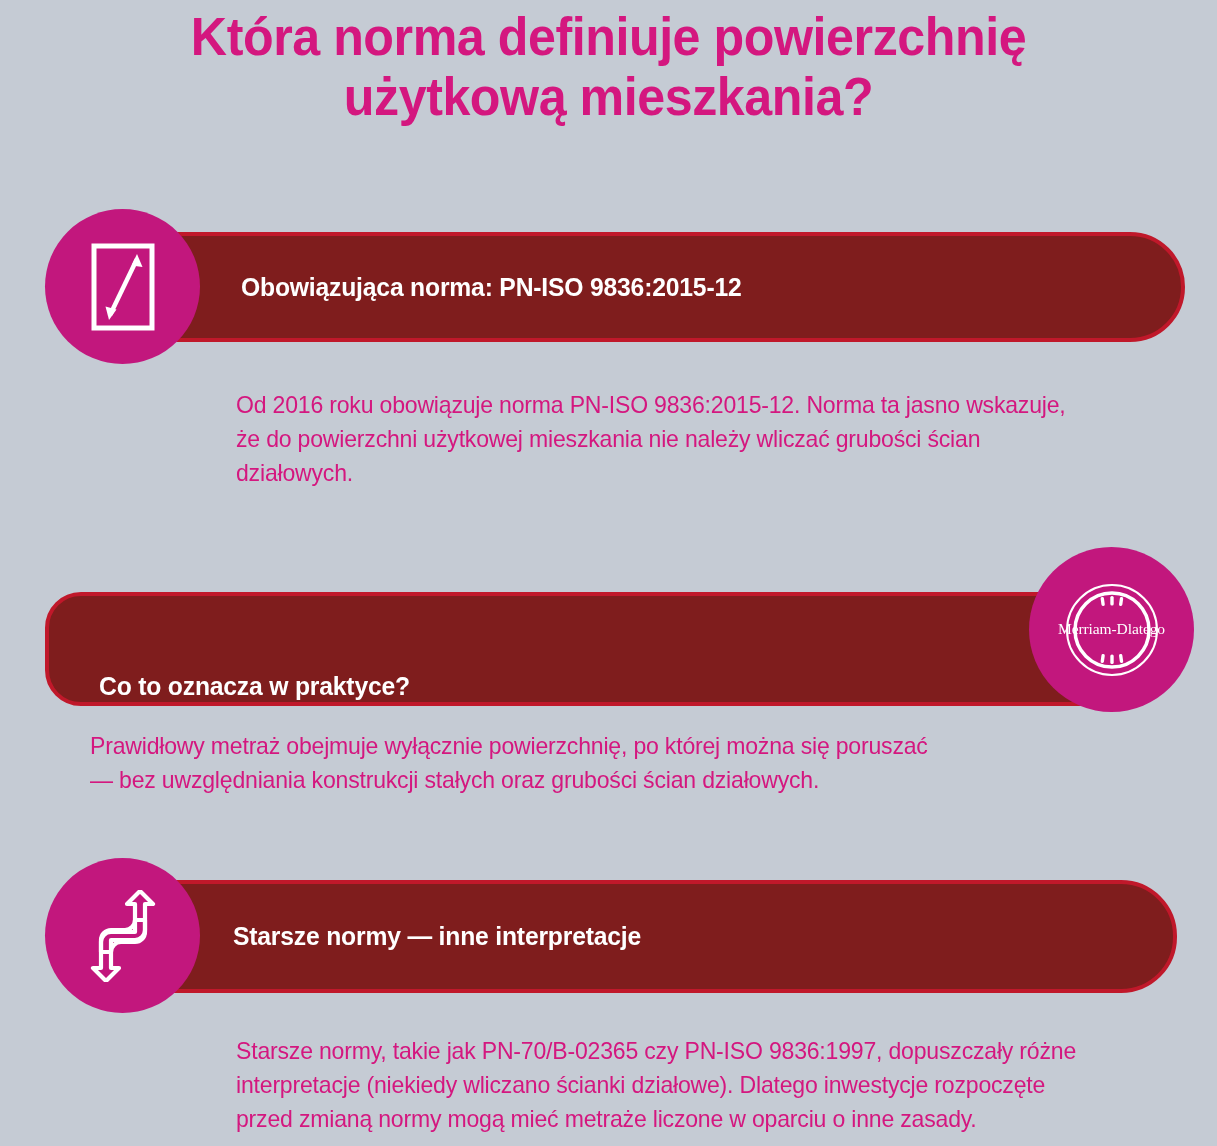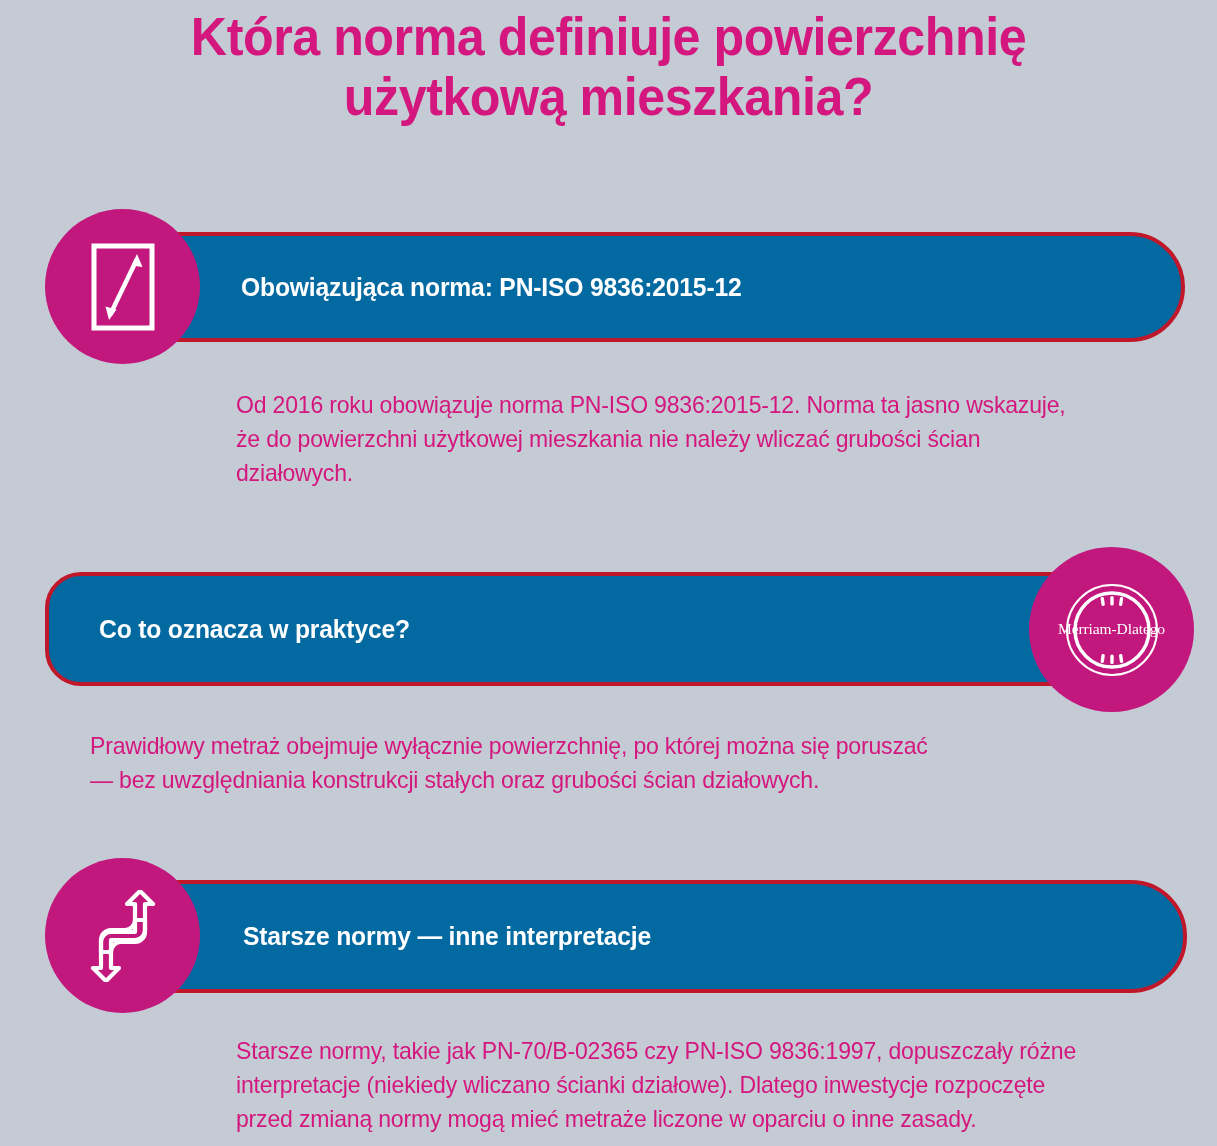--- a/index.html
+++ b/index.html
@@ -36,21 +36,21 @@
     transform: scaleX(0.93);
     transform-origin: 50% 0;
     white-space: pre-line;
   }
 
   
   .section { position: absolute; }
 
   .bar {
     position: absolute;
-    background: #0369a1;
+    background: #7f1d1d;
     border: 4px solid #c0182a;
     box-sizing: border-box;
     display: flex;
     align-items: center;
   }
   .bar.with-icon {
     border-top-left-radius: 0;
     border-bottom-left-radius: 0;
     border-top-right-radius: 56px;
     border-bottom-right-radius: 56px;
@@ -131,21 +131,21 @@
       </svg>
     </div>
 
     <div class="para" style="left:236px; top:388px; width:960px;">Od 2016 roku obowiązuje norma PN-ISO 9836:2015-12. Norma ta jasno  wskazuje,
 że do powierzchni użytkowej mieszkania nie należy  wliczać grubości ścian
 działowych.</div>
   </div>
 
   <div class="section">
 
-    <div class="bar no-icon" style="left:45px; top:572px; width:1095px; height:114px; padding-left:50px;">
+    <div class="bar no-icon" style="left:45px; top:592px; width:1095px; height:114px; padding-left:50px;align-items:flex-end;">
       <span class="bar-title">Co to oznacza w praktyce?</span>
     </div>
 
     <div class="circle mw-badge" style="left:1029px; top:547px; width:165px; height:165px;">
       <svg width="100" height="100" viewBox="0 0 100 100" style="position:absolute;left:50%;top:50%;transform:translate(-50%,-50%);">
         <circle cx="50" cy="50" r="45" fill="none" stroke="#ffffff" stroke-width="2"></circle>
         <circle cx="50" cy="50" r="37" fill="none" stroke="#ffffff" stroke-width="3.5"></circle>
         <g fill="#ffffff">
           <rect x="39" y="17" width="3.4" height="9" rx="1.6" transform="rotate(-8 40.7 21.5)"></rect>
           <rect x="48.3" y="16" width="3.4" height="9.5" rx="1.6"></rect>
@@ -160,21 +160,21 @@
         <span>Dlatego</span>
       </div>
     </div>
 
     <div class="para" style="left:90px; top:729px; width:1000px;">Prawidłowy metraż obejmuje wyłącznie powierzchnię, po której można  się poruszać
 — bez uwzględniania konstrukcji stałych oraz grubości  ścian działowych.</div>
   </div>
 
   <div class="section">
 
-    <div class="bar with-icon" style="left:127px; top:880px; width:1060px; height:113px; padding-left:112px;">
+    <div class="bar with-icon" style="left:117px; top:880px; width:1060px; height:113px; padding-left:112px;">
       <span class="bar-title">Starsze normy — inne interpretacje</span>
     </div>
 
     <div class="circle" style="left:45px; top:858px; width:155px; height:155px;">
       <svg width="86" height="92" viewBox="0 0 86 92">
         <path d="M55 30 L55 14 L47 14 L60 1 L73 14 L65 14 L65 40 A10 10 0 0 1 55 50 L31 50 L31 62 L21 62 L21 50 A10 10 0 0 1 31 40 L45 40 A10 10 0 0 0 55 30 Z" fill="none" stroke="#ffffff" stroke-width="4.2" stroke-linejoin="round"></path>
         <path d="M31 62 L31 78 L39 78 L26 91 L13 78 L21 78 L21 52 A10 10 0 0 1 31 42 L55 42 L55 30 L65 30 L65 42 A10 10 0 0 1 55 52 L41 52 A10 10 0 0 0 31 62 Z" fill="none" stroke="#ffffff" stroke-width="4.2" stroke-linejoin="round"></path>
       </svg>
     </div>
 

